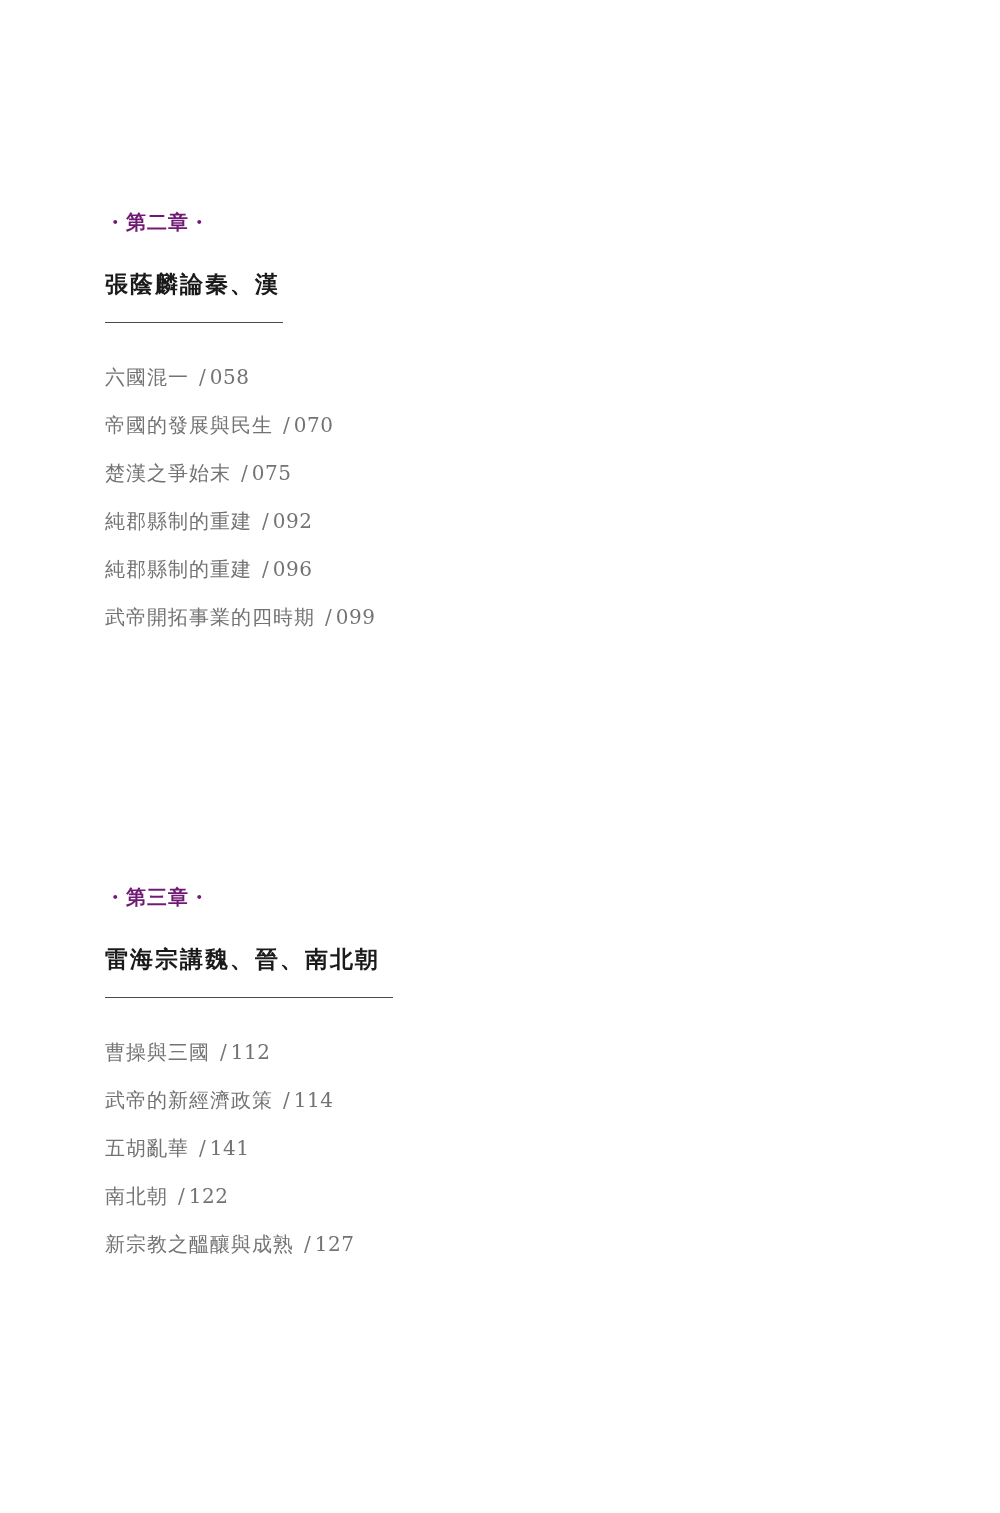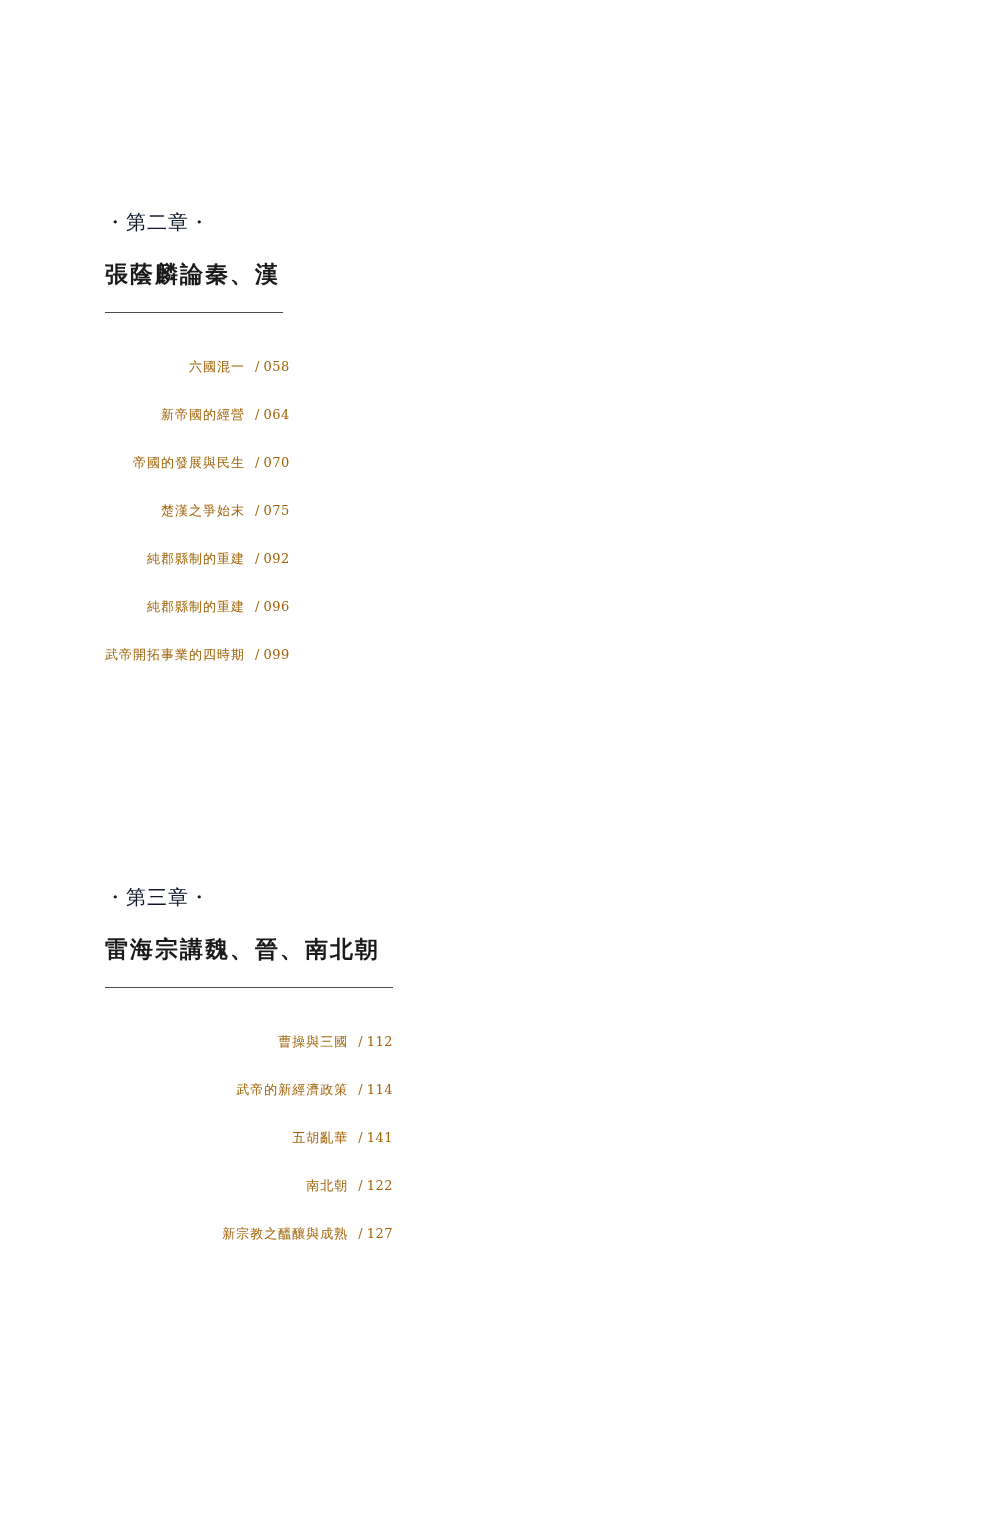--- a/index.html
+++ b/index.html
@@ -25,55 +25,54 @@
   }
   .chapter-block {
     position: absolute;
     left: 105px;
   }
   .chapter-block.ch2 { top: 208px; }
   .chapter-block.ch3 { top: 883px; }
 
   .chapter-marker {
     font-size: 20px;
-    font-weight: 400;
+    font-weight: 700;
     letter-spacing: 1px;
-    color: #0f172a;
+    color: #701a75;
     line-height: 1.4;
     white-space: nowrap;
   }
   .chapter-title {
     font-size: 23px;
     font-weight: 700;
     letter-spacing: 2px;
     color: #1a1a1a;
-    margin-top: 22px;
+    margin-top: 32px;
     line-height: 1.4;
     white-space: nowrap;
   }
   .rule {
     height: 1px;
     background: #4a4a4a;
     margin-top: 22px;
   }
   .rule.ch2 { width: 178px; }
   .rule.ch3 { width: 288px; }
 
   .toc-list {
     margin-top: 30px;
     list-style: none;
     padding: 0;
   }
   .toc-item {
-    font-size: 13px;
+    font-size: 20px;
     line-height: 48px;
-    color: #a16207;
+    color: #737373;
     white-space: nowrap;
     letter-spacing: 1px;
-    text-align: right;
   }
   .toc-item .sep {
     margin: 0 4px 0 10px;
     letter-spacing: 0;
   }
   .toc-item .pg {
     font-family: "DejaVu Serif", "Liberation Serif", serif;
     letter-spacing: 0.5px;
   }
 </style>
@@ -82,23 +81,20 @@
 
 <div class="page">
 
   <div class="chapter-block ch2">
     <div class="chapter-marker">・第二章・</div>
     <div class="chapter-title">張蔭麟論秦、漢</div>
     <div class="rule ch2"></div>
     <ul class="toc-list">
       <li class="toc-item">
         <span>六國混一</span><span class="sep">/</span><span class="pg">058</span>
-      </li>
-      <li class="toc-item">
-        <span>新帝國的經營</span><span class="sep">/</span><span class="pg">064</span>
       </li>
       <li class="toc-item">
         <span>帝國的發展與民生</span><span class="sep">/</span><span class="pg">070</span>
       </li>
       <li class="toc-item">
         <span>楚漢之爭始末</span><span class="sep">/</span><span class="pg">075</span>
       </li>
       <li class="toc-item">
         <span>純郡縣制的重建</span><span class="sep">/</span><span class="pg">092</span>
       </li>

